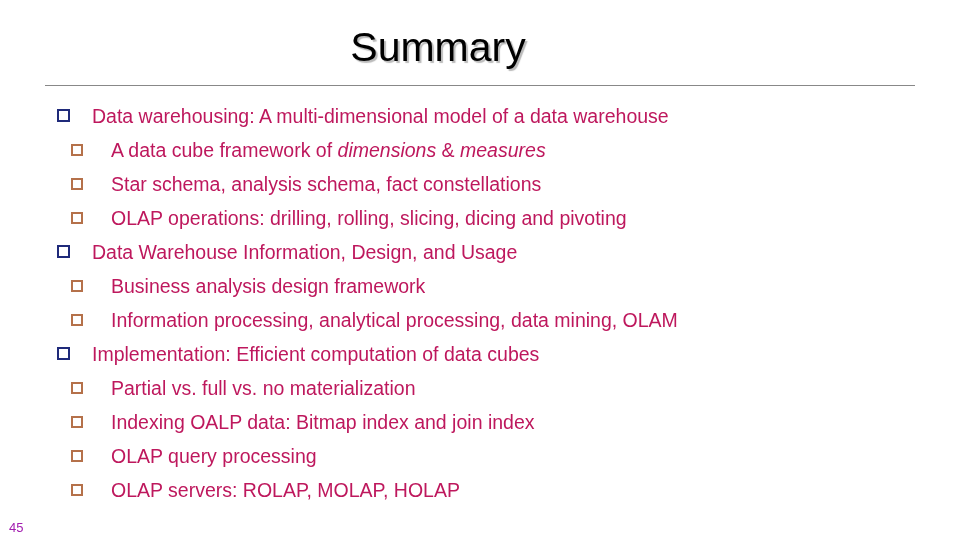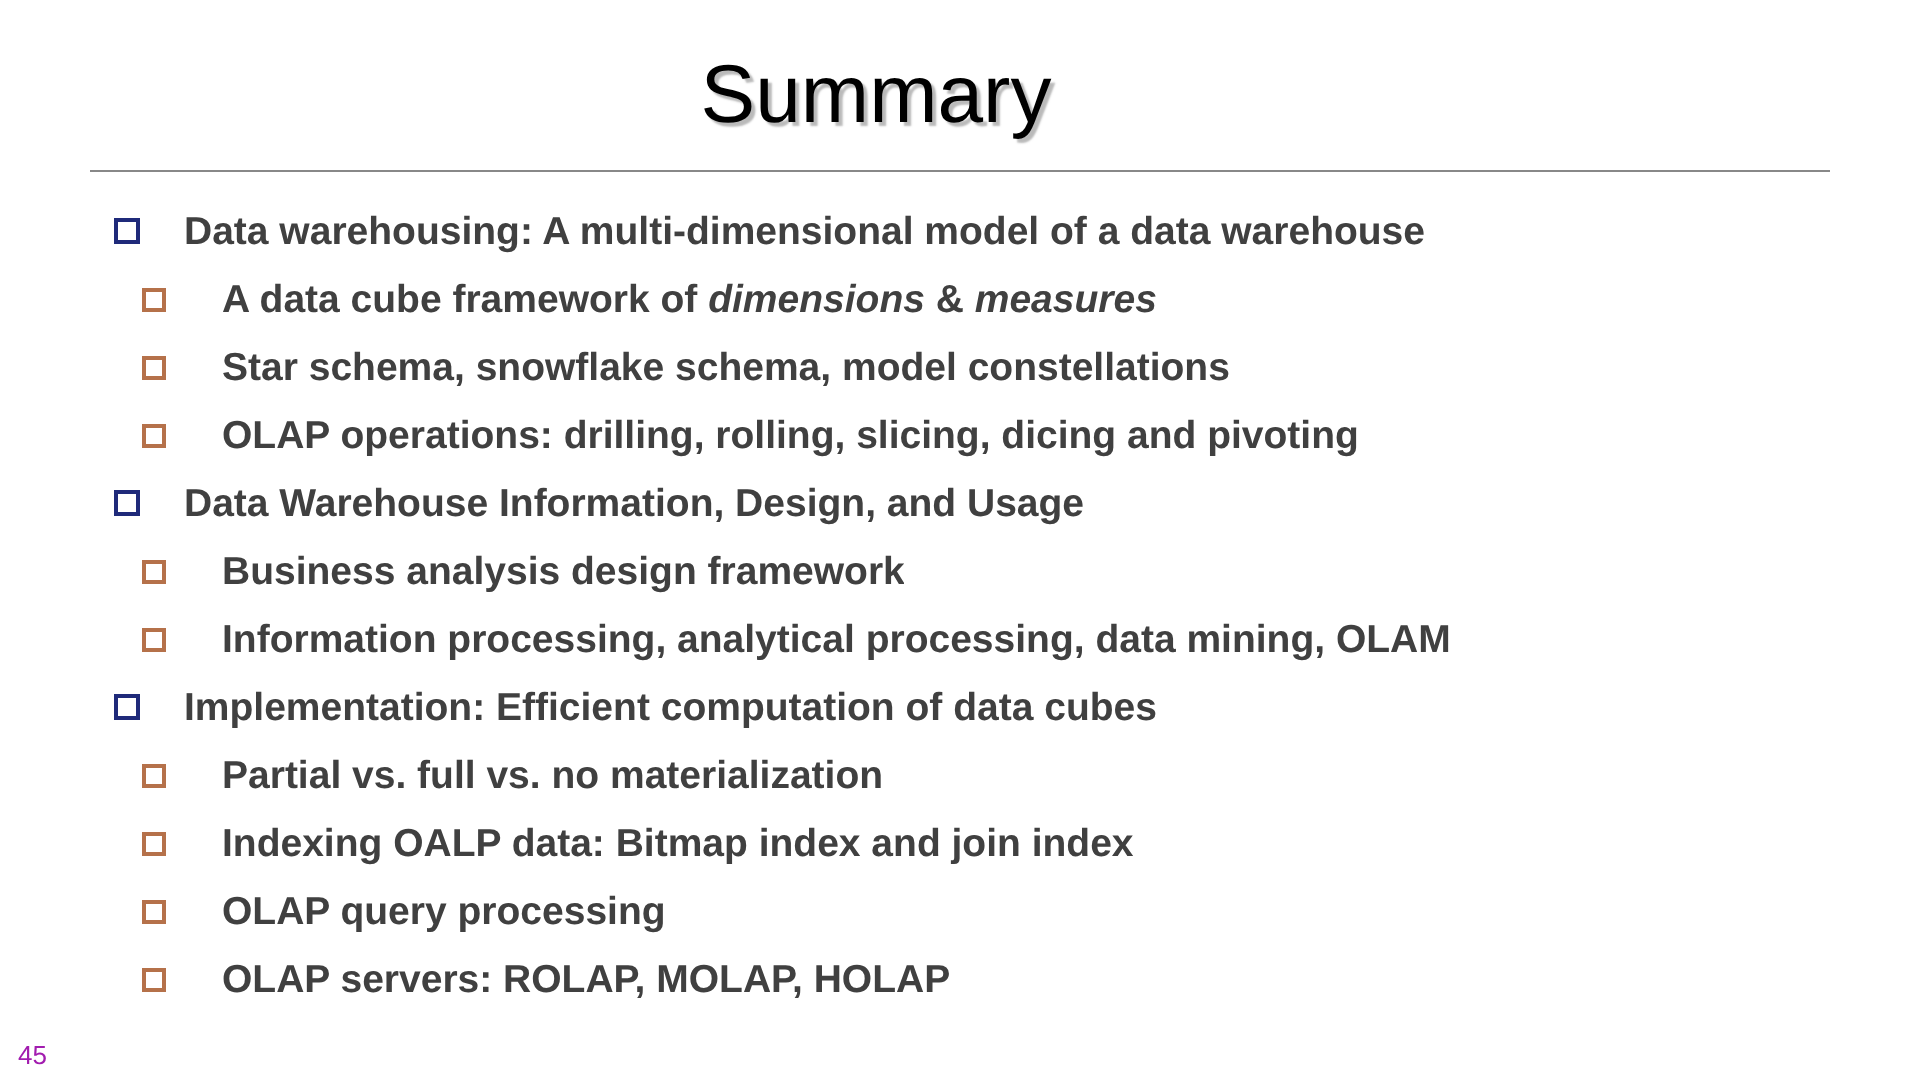--- a/index.html
+++ b/index.html
@@ -87,22 +87,22 @@
     background: #ffffff;
     margin-top: 11px;
   }
   .lvl2 .txt {
     margin-left: 28px;
     font-size: 19.5px;
   }
 
   .txt {
     flex: 0 1 auto;
-    color: #404040;
-    font-weight: 700;
+    color: #be185d;
+    font-weight: 400;
     overflow: hidden;
     text-overflow: clip;
   }
 
   .txt i { font-style: italic; }
 
   
   .page-number {
     position: absolute;
     left: 9px;
@@ -123,21 +123,21 @@
     <div class="line lvl1">
       <span class="marker"></span>
       <span class="txt">Data warehousing: A multi-dimensional model of a data warehouse</span>
     </div>
     <div class="line lvl2">
       <span class="marker"></span>
       <span class="txt"><span>A data cube framework of </span><i>dimensions</i><span> &amp; </span><i>measures</i></span>
     </div>
     <div class="line lvl2">
       <span class="marker"></span>
-      <span class="txt">Star schema, snowflake schema, model constellations</span>
+      <span class="txt">Star schema, analysis schema, fact constellations</span>
     </div>
     <div class="line lvl2">
       <span class="marker"></span>
       <span class="txt">OLAP operations: drilling, rolling, slicing, dicing and pivoting</span>
     </div>
     <div class="line lvl1">
       <span class="marker"></span>
       <span class="txt">Data Warehouse Information, Design, and Usage</span>
     </div>
     <div class="line lvl2">

